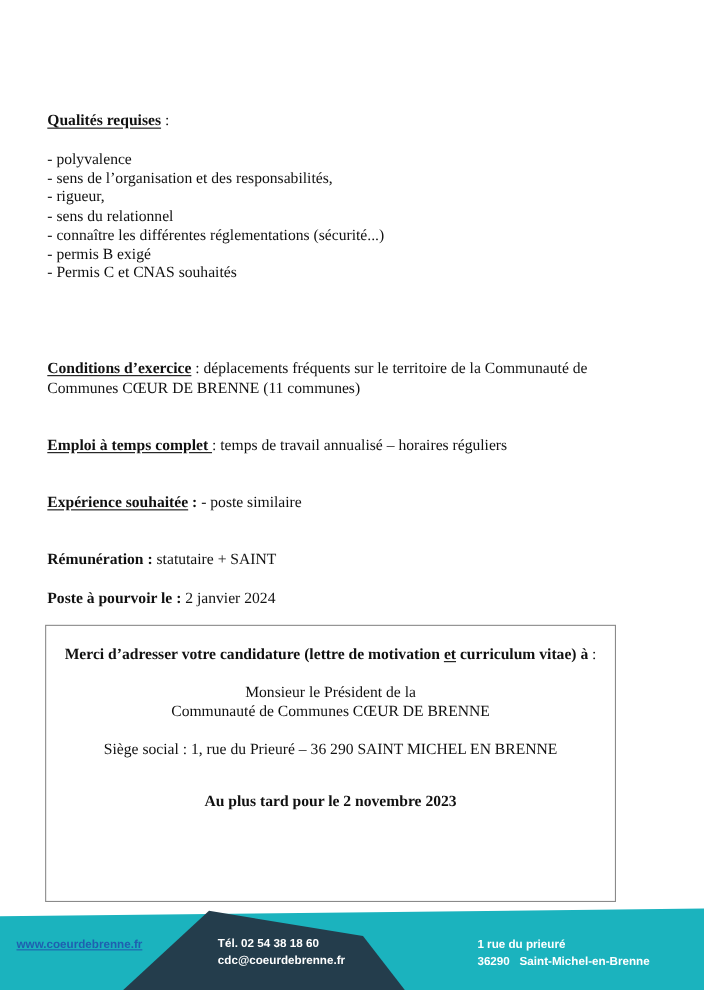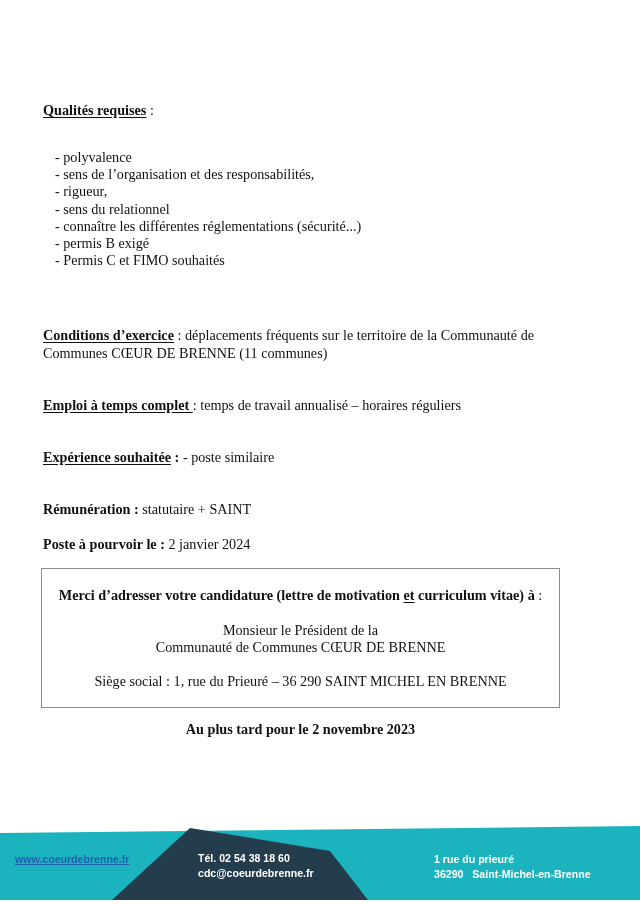--- a/index.html
+++ b/index.html
@@ -2,24 +2,24 @@
 <html><head>
   <meta charset="utf-8">
   <style>
     html, body { margin: 0; padding: 0; background: #ffffff; }
     body { width: 640px; height: 905px; position: relative; overflow: hidden;
            font-family: "Liberation Serif", "DejaVu Serif", serif; color: #111111; }
     .page { position: absolute; left: 0; top: 0; width: 640px; height: 905px; padding-left: 20px; }
     .t { position: absolute; font-size: 14.2px; line-height: 17px; white-space: nowrap; }
     .b { font-weight: bold; }
     .u { text-decoration: underline; text-underline-offset: 2px; }
-    .list { position: absolute; left: 43px; top: 137px; margin: 12px; padding: 0; list-style: none;
+    .list { position: absolute; left: 43px; top: 137px; margin: 0; padding: 0; list-style: none;
             font-size: 14.2px; line-height: 17.2px; }
     .list li { white-space: nowrap; }
-    .box { position: absolute; left: 41px; top: 568px; width: 519px; height: 140px;
+    .box { position: absolute; left: 41px; top: 568px; width: 519px; height: 252px;
            border: 1.5px solid #8a8a8a; box-sizing: border-box; }
     .box .c { position: absolute; left: 0; width: 100%; text-align: center;
               font-size: 14.2px; line-height: 17px; white-space: nowrap; }
     .footer { position: absolute; left: 0; top: 820px; width: 640px; height: 85px; }
     .footer svg { position: absolute; left: 0; top: 0; }
     .f { position: absolute; font-family: "Liberation Sans", "DejaVu Sans", sans-serif;
          font-size: 10.6px; line-height: 15px; color: #ffffff; font-weight: bold; white-space: nowrap; }
     .f.link { color: #1f5fb0; text-decoration: underline; font-weight: bold; }
   </style>
 </head>
@@ -30,21 +30,21 @@
   <div class="t" style="left:43px; top:102px;">
     <span class="b u">Qualités requises</span><span> :</span>
   </div>
   <ul class="list">
     <li>- polyvalence</li>
     <li>- sens de l’organisation et des responsabilités,</li>
     <li>- rigueur,</li>
     <li>- sens du relationnel</li>
     <li>- connaître les différentes réglementations (sécurité...)</li>
     <li>- permis B exigé</li>
-    <li>- Permis C et FIMO souhaités</li>
+    <li>- Permis C et CNAS souhaités</li>
   </ul>
 
   <div class="t" style="left:43px; top:327px;">
     <span class="b u">Conditions d’exercice</span><span> : déplacements fréquents sur le territoire de la Communauté de</span>
   </div>
   <div class="t" style="left:43px; top:345px;">Communes CŒUR DE BRENNE (11 communes)</div>
 
   <div class="t" style="left:43px; top:397px;">
     <span class="b u">Emploi à temps complet </span><span>: temps de travail annualisé – horaires réguliers</span>
   </div>

